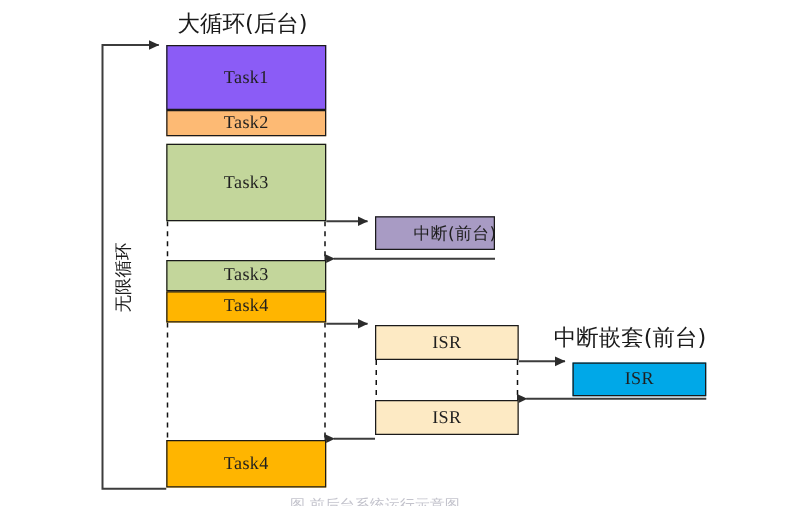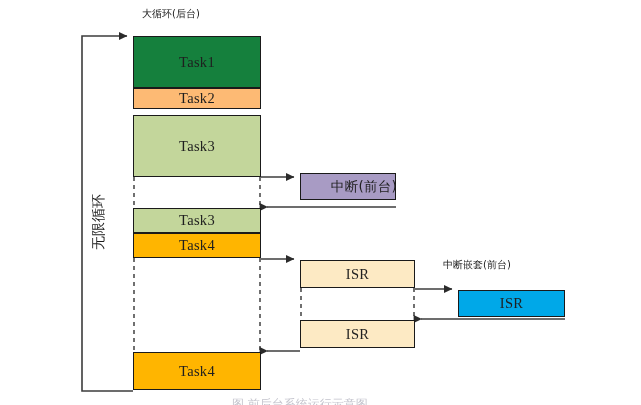--- a/index.html
+++ b/index.html
@@ -27,21 +27,21 @@
     align-items: center;
     justify-content: center;
     border: 1.3px solid #1a1a1a;
     font-size: 14.5px;
     color: #1f1f1f;
     letter-spacing: 0.3px;
     white-space: nowrap;
   }
   .label {
     position: absolute;
-    font-size: 10px;
+    font-size: 18px;
     color: #1a1a1a;
     white-space: nowrap;
     font-family: "DejaVu Sans", "Liberation Sans", sans-serif;
     text-align: right;
   }
   .vlabel {
     position: absolute;
     font-size: 14px;
     color: #1a1a1a;
     white-space: nowrap;
@@ -114,21 +114,21 @@
   <g>
     <path d="M300,351 L267,351" fill="none" stroke="#3c3c3c" stroke-width="1.5" marker-end="url(#arrowL)"></path>
   </g>
 </svg>
 
 <div class="vlabel" style="left:90px; top:250px;">无限循环</div>
 
 <div class="label" style="left:142px; top:7px;">大循环(后台)</div>
 <div class="label" style="left:443px; top:258px;">中断嵌套(前台)</div>
 
-<div class="node" style="left:133px; top:36px; width:128px; height:52px; background:#15803d;">Task1</div>
+<div class="node" style="left:133px; top:36px; width:128px; height:52px; background:#8b5cf6;">Task1</div>
 <div class="node" style="left:133px; top:88px; width:128px; height:21px; background:#fdba74;">Task2</div>
 <div class="node" style="left:133px; top:115px; width:128px; height:62px; background:#c3d69b;">Task3</div>
 <div class="node" style="left:133px; top:208px; width:128px; height:25px; background:#c3d69b;">Task3</div>
 <div class="node" style="left:133px; top:233px; width:128px; height:25px; background:#ffb500;">Task4</div>
 <div class="node" style="left:133px; top:352px; width:128px; height:38px; background:#ffb500;">Task4</div>
 
 <div class="node cjk" style="left:300px; top:173px; width:96px; height:27px; background:#a89bc4; font-size:13.5px;">中断(前台)</div>
 
 <div class="node" style="left:300px; top:260px; width:115px; height:28px; background:#fdeac4;">ISR</div>
 <div class="node" style="left:300px; top:320px; width:115px; height:28px; background:#fdeac4;">ISR</div>

